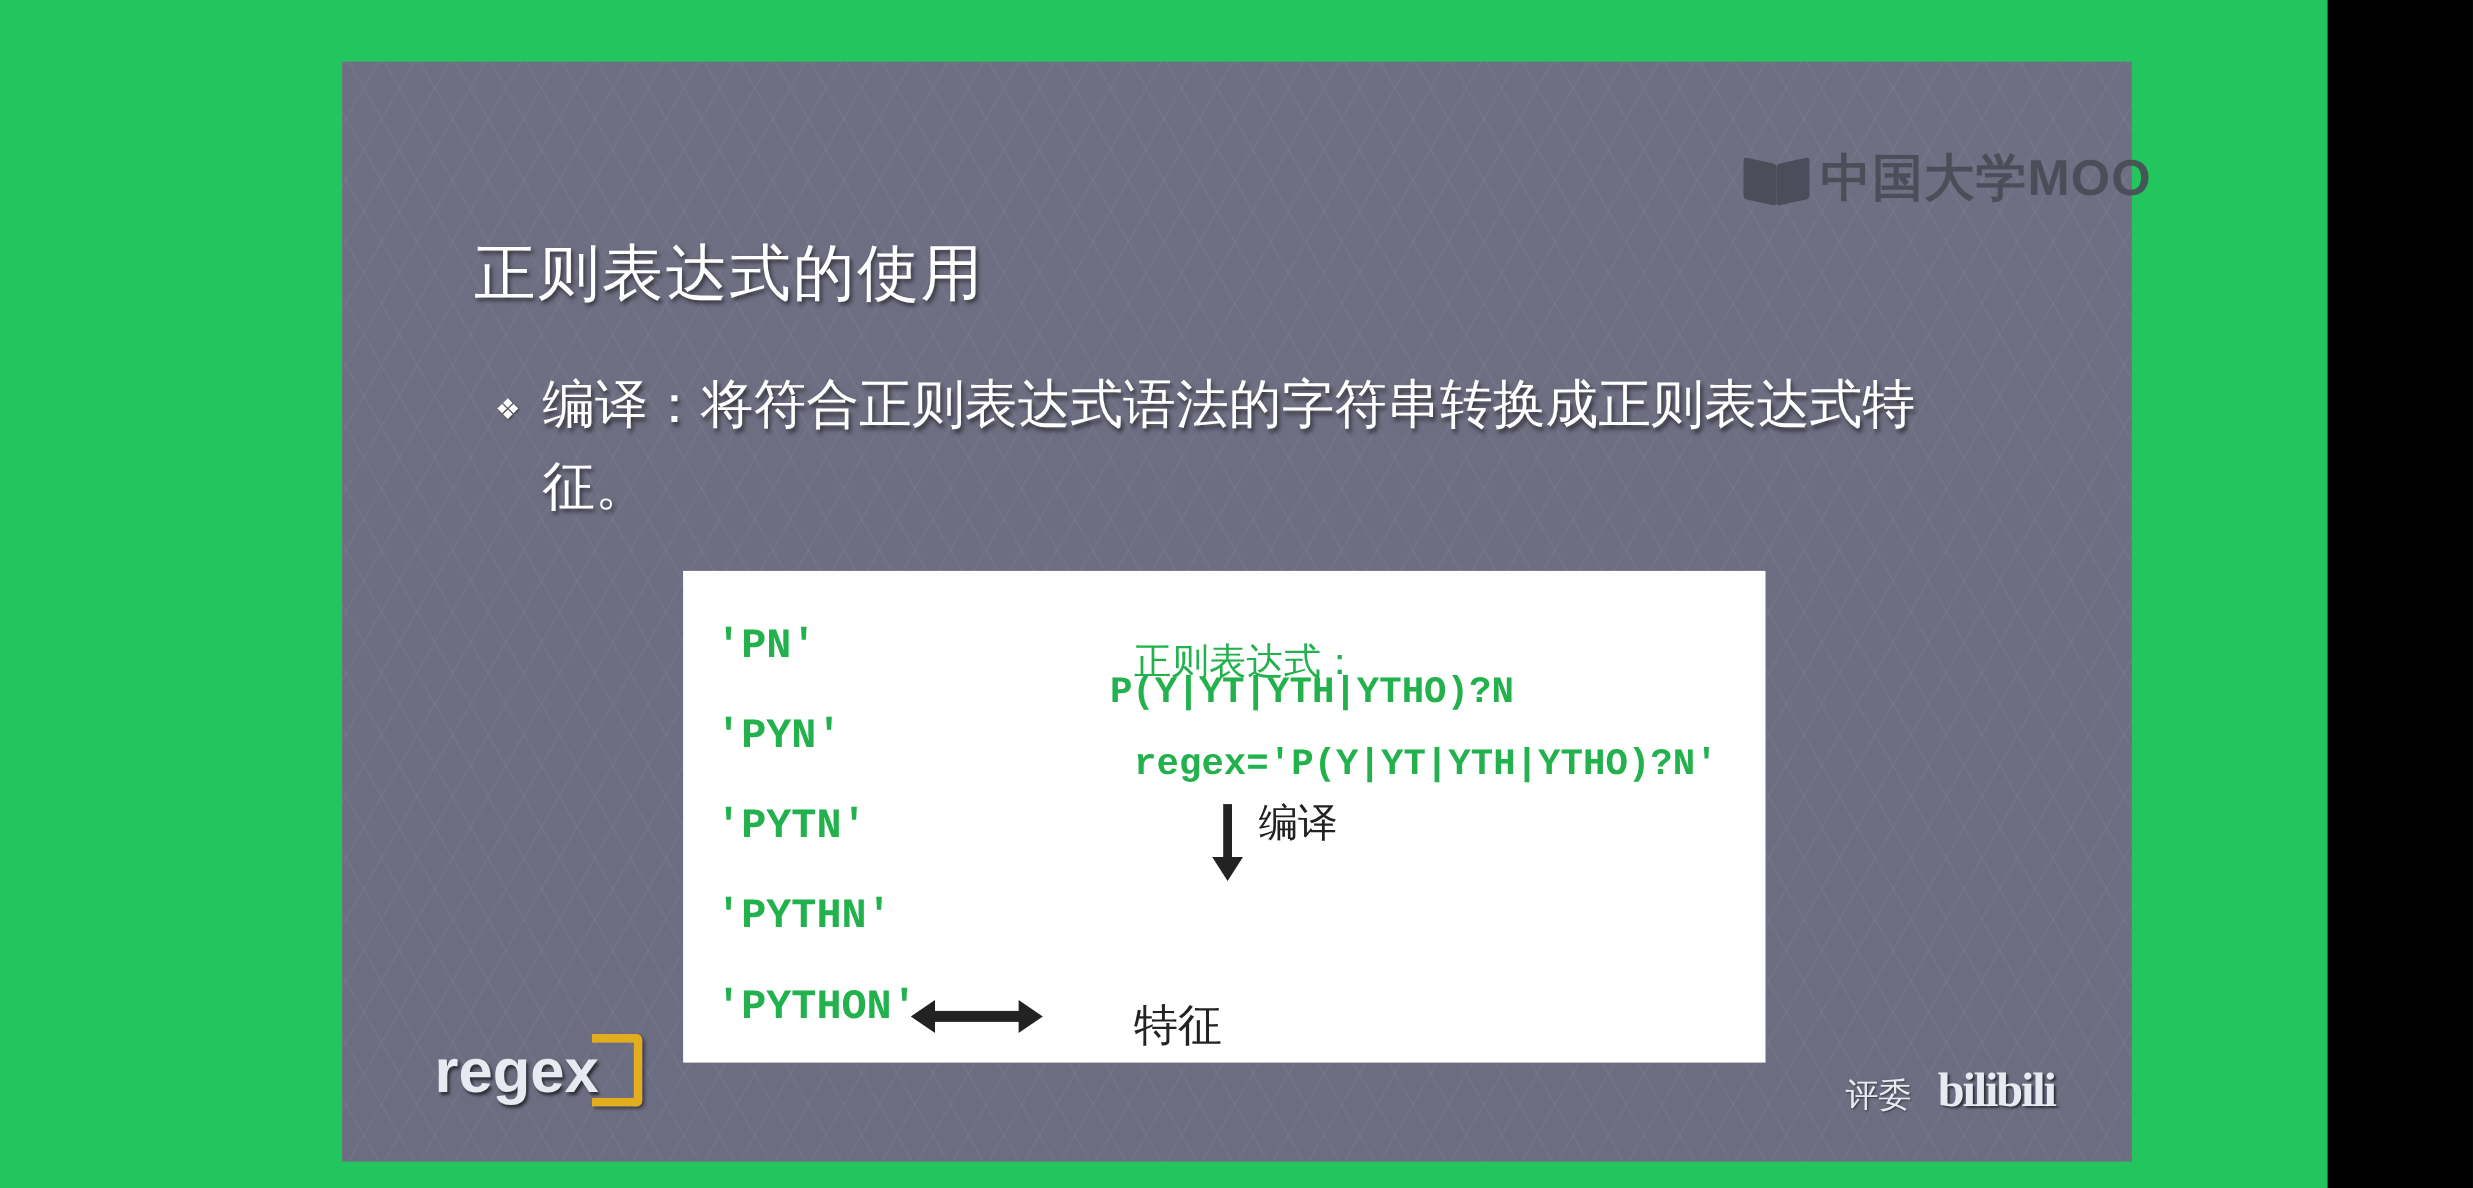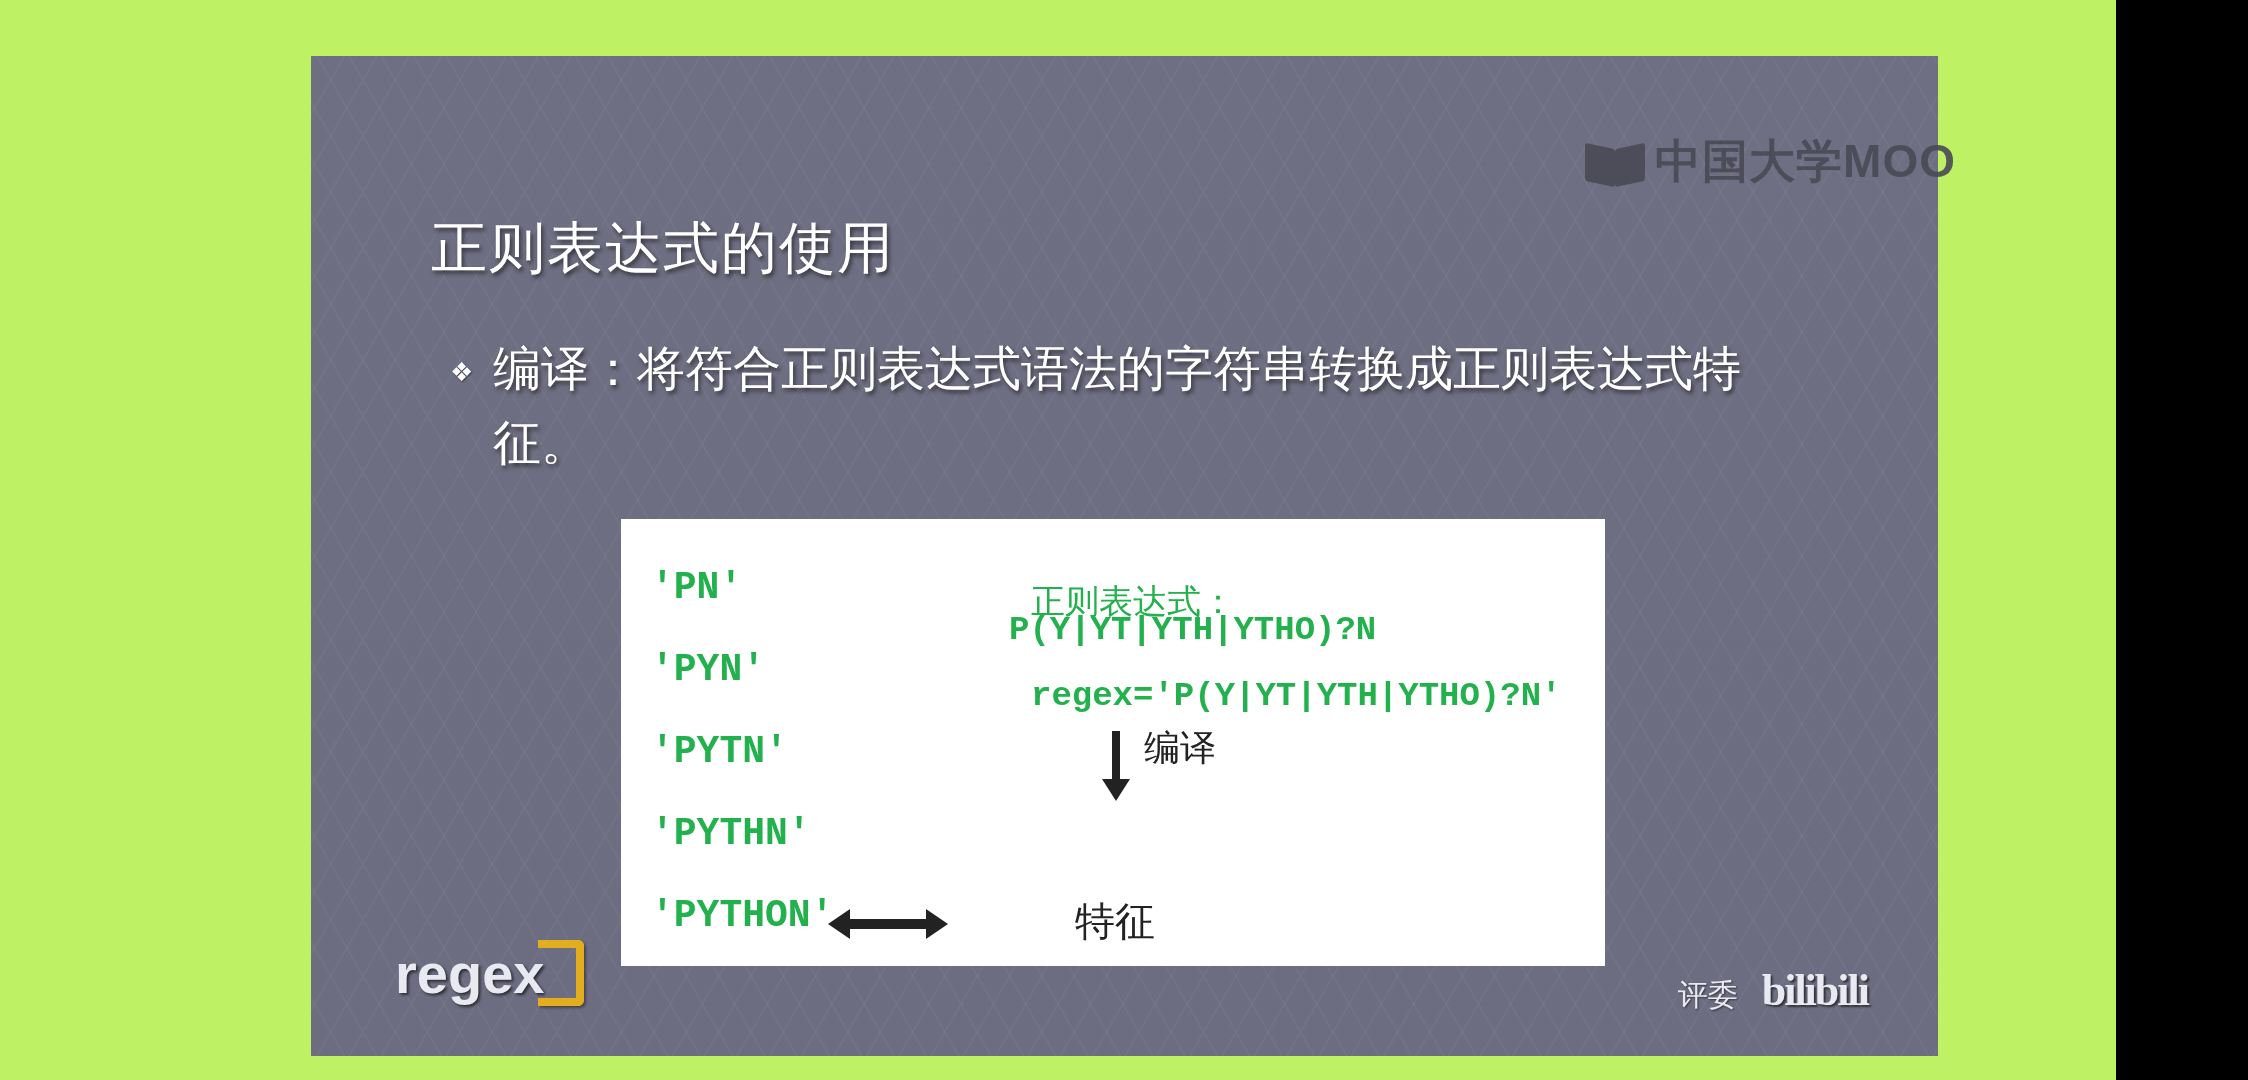--- a/index.html
+++ b/index.html
@@ -5,21 +5,21 @@
   * { margin: 0; padding: 0; box-sizing: border-box; }
   html, body {
     width: 100%; height: 100%;
     background: #000;
     font-family: "Microsoft YaHei", "PingFang SC", "Hiragino Sans GB", sans-serif;
     overflow: hidden;
   }
   .stage {
     position: relative;
     width: 2116px; height: 1080px;
-    background: #bef264;
+    background: #22c55e;
     transform-origin: top left;
   }
   .slide {
     position: absolute;
     left: 311px; top: 56px;
     width: 1627px; height: 1000px;
     background:
       repeating-linear-gradient(120deg, rgba(255,255,255,0.03) 0 2px, rgba(0,0,0,0) 2px 28px),
       repeating-linear-gradient(60deg,  rgba(255,255,255,0.03) 0 2px, rgba(0,0,0,0) 2px 28px),
       linear-gradient(#6f6f83, #6d6d81);
@@ -131,24 +131,23 @@
   }
   .arrow-lr .headR {
     position: absolute; right: 0; top: 2px;
     width: 0; height: 0;
     border-top: 15px solid transparent;
     border-bottom: 15px solid transparent;
     border-left: 22px solid #222;
   }
   .feature {
     position: absolute;
-    left: 410px; top: 375px;
+    left: 410px; top: 385px;
     font-size: 40px;
     color: #222;
-    margin-left: 44px;
   }
   .brand-mooc {
     position: absolute;
     right: -18px; top: 75px;
     display: flex; align-items: center;
     color: #4a4a56;
     font-size: 46px;
     letter-spacing: 1px;
     font-weight: 600;
     opacity: 0.9;

